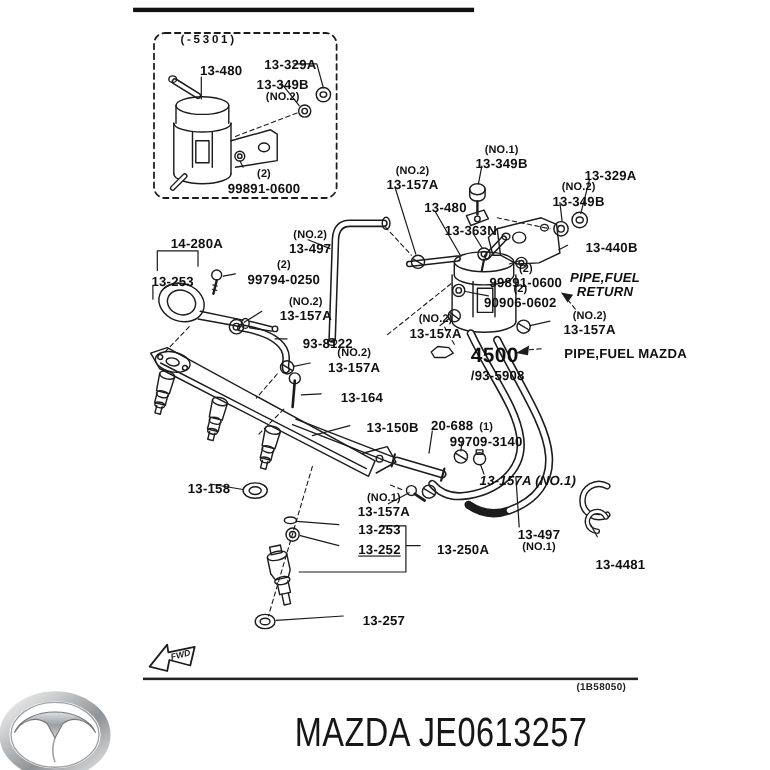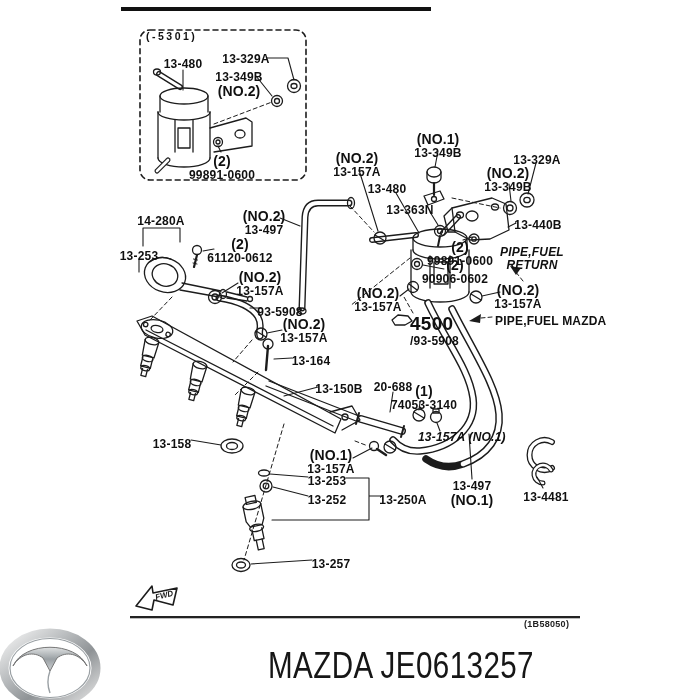--- a/index.html
+++ b/index.html
@@ -1,24 +1,24 @@
 <!DOCTYPE html>
 <html><head>
 <meta charset="utf-8">
 <style>
   html,body{margin:0;padding:0;background:#fff;}
   .page{position:relative;width:700px;height:700px;background:#ffffff;overflow:hidden;
         font-family:"Liberation Sans",sans-serif;color:#141414;}
   .art{position:absolute;left:0;top:0;}
   .labels{position:absolute;left:0;top:0;width:700px;height:700px;pointer-events:none;}
-  .lbl{position:absolute;transform:translateX(-50%);text-align:center;white-space:nowrap;color:#101010;}
+  .lbl{position:absolute;transform:translateX(-50%);text-align:center;white-space:nowrap;color:#101010;margin-left:18px;}
   .lbl.left{transform:none;text-align:left;}
   .ln{line-height:1.08;}
   .ln.t{font-weight:bold;font-size:12px;letter-spacing:.2px;}
-  .ln.q{font-weight:bold;font-size:14px;letter-spacing:.1px;}
+  .ln.q{font-weight:bold;font-size:10px;letter-spacing:.1px;}
   .ln.big{font-weight:bold;font-size:19px;letter-spacing:.3px;}
   .ln.code{font-weight:bold;font-size:10.5px;letter-spacing:2.5px;}
   .sheet-code{position:absolute;left:524px;top:619px;font-size:9px;font-weight:bold;color:#222;letter-spacing:.3px;}
   .brand-text{position:absolute;left:268px;top:645px;font-size:37px;font-weight:500;color:#161616;
               transform:scaleX(.8);transform-origin:left top;letter-spacing:.5px;}
 </style>
 </head>
 <body>
 
 <div class="page">
@@ -412,73 +412,73 @@
       </div>
       <div class="lbl" style="left: 264px; top: 209px;">
         <div class="ln q">(NO.2)</div>
         <div class="ln t">13-497</div>
       </div>
       <div class="lbl" style="left: 139px; top: 250px;">
         <div class="ln t">13-253</div>
       </div>
       <div class="lbl" style="left: 240px; top: 237px;">
         <div class="ln q">(2)</div>
-        <div class="ln t">61120-0612</div>
+        <div class="ln t">99794-0250</div>
       </div>
       <div class="lbl" style="left: 260px; top: 270px;">
         <div class="ln q">(NO.2)</div>
         <div class="ln t">13-157A</div>
       </div>
       <div class="lbl" style="left: 280px; top: 306px;">
-        <div class="ln t">93-5908</div>
+        <div class="ln t">93-8122</div>
       </div>
       <div class="lbl" style="left: 304px; top: 317px;">
         <div class="ln q">(NO.2)</div>
         <div class="ln t">13-157A</div>
       </div>
       <div class="lbl" style="left: 311px; top: 355px;">
         <div class="ln t">13-164</div>
       </div>
       <div class="lbl" style="left: 339px; top: 383px;">
         <div class="ln t">13-150B</div>
       </div>
       <div class="lbl" style="left: 393px; top: 381px;">
         <div class="ln t">20-688</div>
       </div>
       <div class="lbl" style="left: 424px; top: 384px;">
         <div class="ln q">(1)</div>
-        <div class="ln t">74053-3140</div>
+        <div class="ln t">99709-3140</div>
       </div>
       <div class="lbl left" style="left: 418px; top: 431px; font-style: italic;">
         <div class="ln t">13-157A (NO.1)</div>
       </div>
       <div class="lbl" style="left: 172px; top: 438px;">
         <div class="ln t">13-158</div>
       </div>
       <div class="lbl" style="left: 331px; top: 448px;">
         <div class="ln q">(NO.1)</div>
         <div class="ln t">13-157A</div>
       </div>
       <div class="lbl" style="left: 327px; top: 475px;">
         <div class="ln t">13-253</div>
       </div>
-      <div class="lbl" style="left: 327px; top: 494px;">
+      <div class="lbl" style="left: 327px; top: 494px; text-decoration: underline;">
         <div class="ln t">13-252</div>
       </div>
       <div class="lbl" style="left: 403px; top: 494px;">
         <div class="ln t">13-250A</div>
       </div>
       <div class="lbl" style="left: 331px; top: 558px;">
         <div class="ln t">13-257</div>
       </div>
       <div class="lbl" style="left: 472px; top: 480px;">
         <div class="ln t">13-497</div>
         <div class="ln q">(NO.1)</div>
       </div>
-      <div class="lbl" style="left: 546px; top: 491px;">
+      <div class="lbl" style="left: 546px; top: 507px;">
         <div class="ln t">13-4481</div>
       </div>
     </div>
 
 <div class="sheet-code">(1B58050)</div>
 <div class="brand-text">MAZDA JE0613257</div>
 
 </div>
 
 </body></html>

